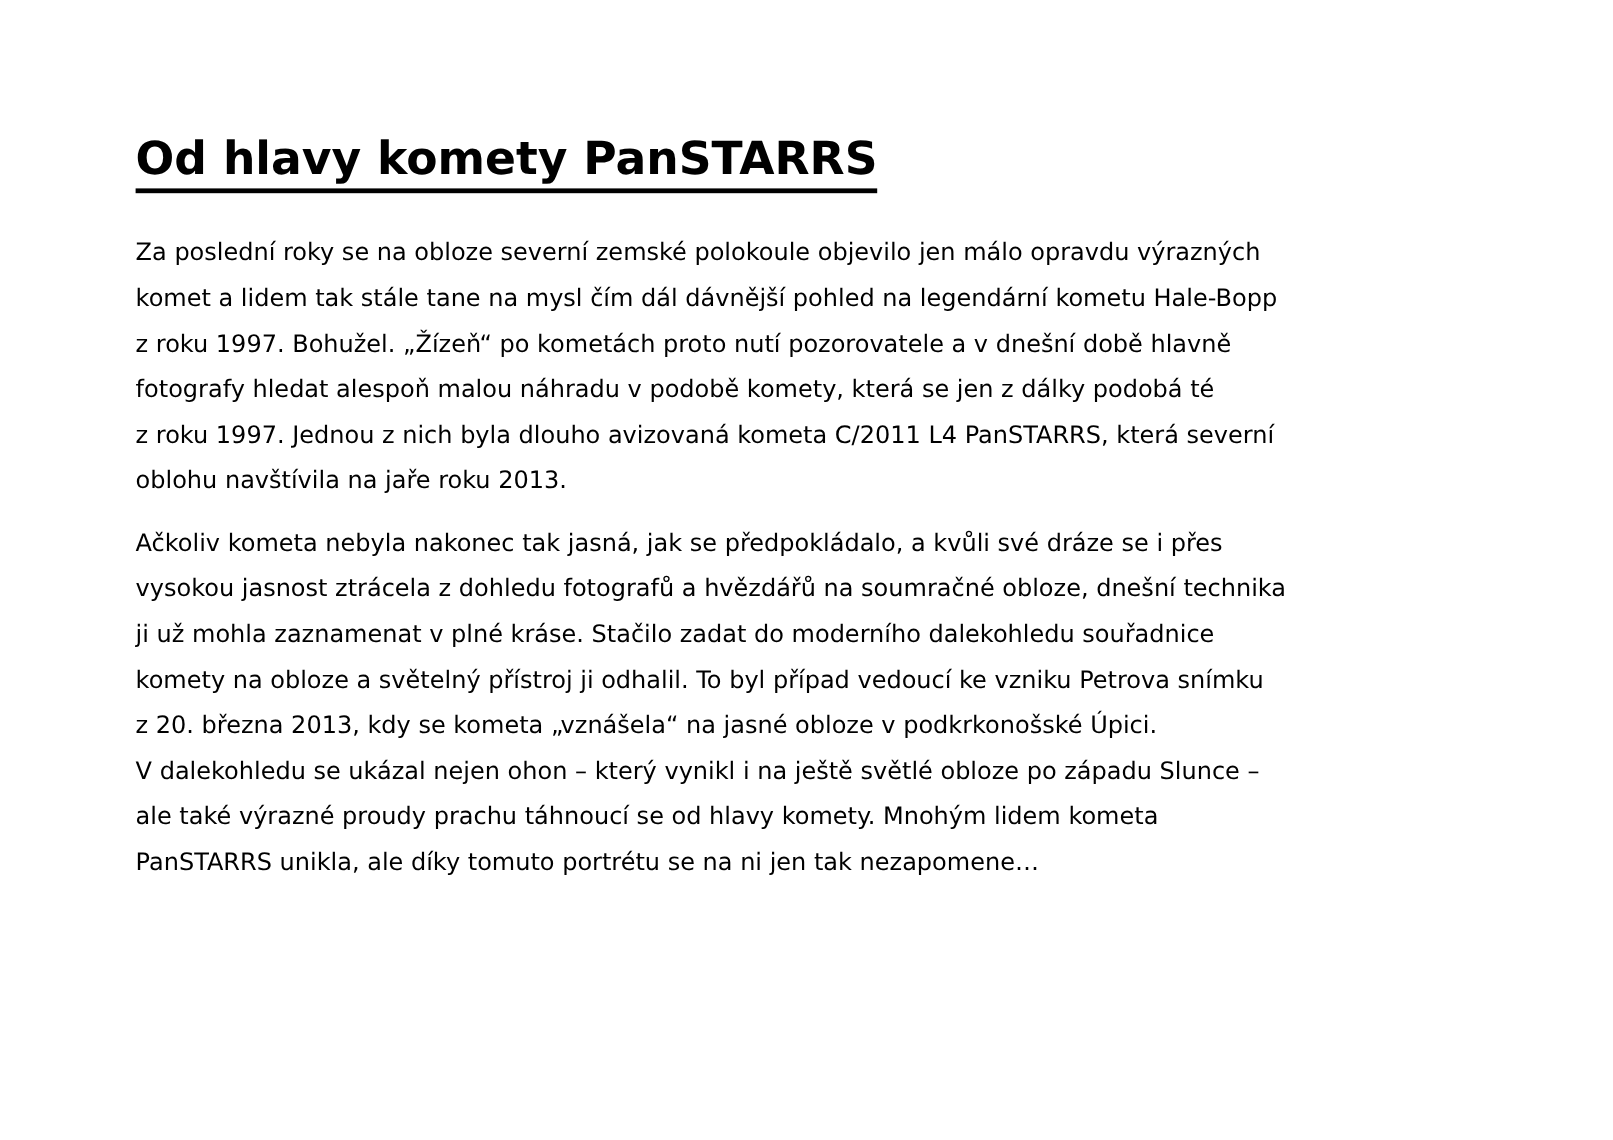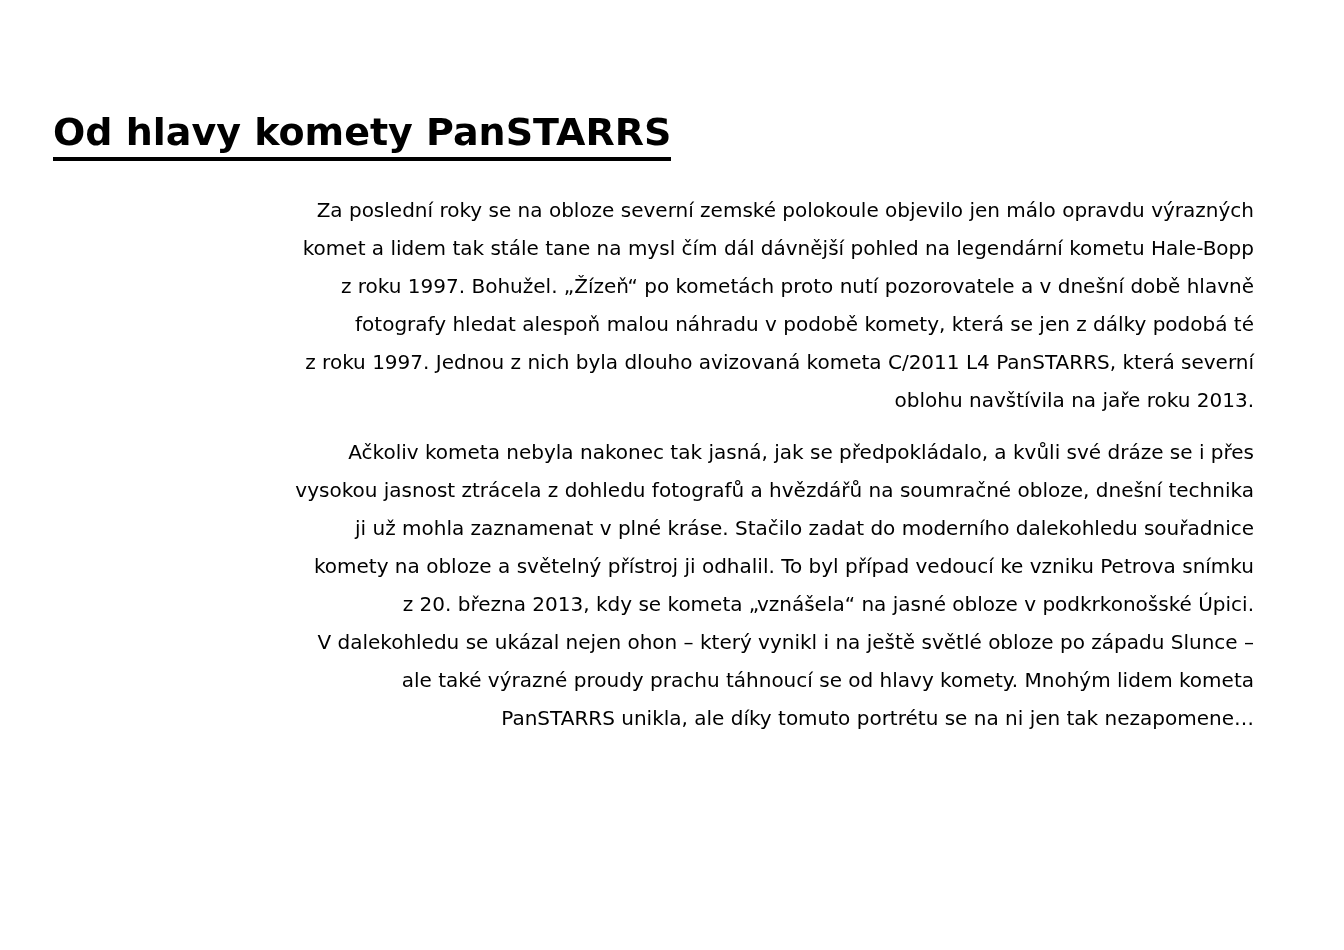--- a/index.html
+++ b/index.html
@@ -11,41 +11,40 @@
     width: 1344px;
     height: 950px;
     overflow: hidden;
     font-family: "DejaVu Sans", "Liberation Sans", sans-serif;
     color: #000000;
   }
   .page {
     box-sizing: border-box;
     width: 1344px;
     height: 748px;
-    padding: 112px 90px 0 53px;
+    padding: 112px 90px 0 113px;
     background: #ffffff;
   }
   h1.doc-title {
     display: inline-block;
     margin: 0 0 30px 0;
     font-size: 38px;
     font-weight: bold;
     line-height: 1.1;
     letter-spacing: 0px;
     color: #000000;
     border-bottom: 4px solid #000000;
     padding-bottom: 3px;
   }
   .doc-body p {
     margin: 0 0 14px 0;
     font-size: 20px;
     line-height: 38px;
     white-space: pre-line; 
     color: #000000;
-    text-align: right;
   }
 </style>
 </head>
 <body>
 
 <div class="page">
   <h1 class="doc-title">Od hlavy komety PanSTARRS</h1>
 
   <div class="doc-body">
     <p>Za poslední roky se na obloze severní zemské polokoule objevilo jen málo opravdu výrazných

